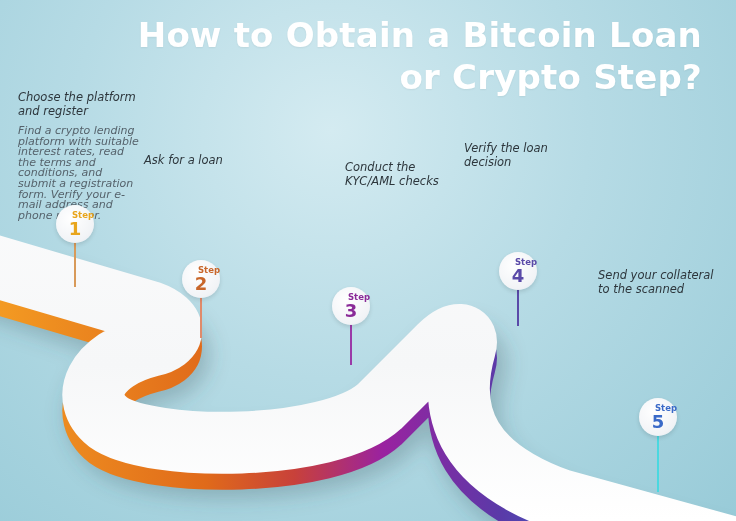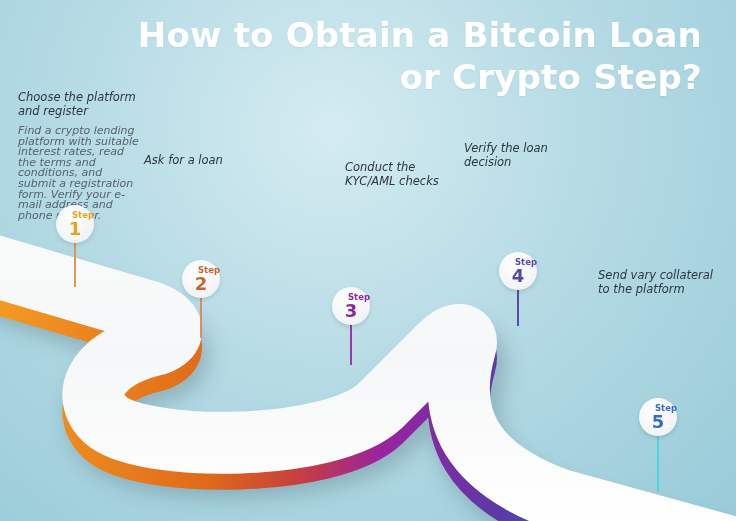--- a/index.html
+++ b/index.html
@@ -79,21 +79,21 @@
 
 <div class="step-block" style="left:297px; top:160px; width:116px;margin-left:48px;">
   <div class="step-heading">Conduct the KYC/AML checks</div>
 </div>
 
 <div class="step-block" style="left:464px; top:141px; width:118px;">
   <div class="step-heading">Verify the loan decision</div>
 </div>
 
 <div class="step-block" style="left:598px; top:268px; width:124px;">
-  <div class="step-heading">Send vary collateral to the platform</div>
+  <div class="step-heading">Send your collateral to the scanned</div>
 </div>
 
 <div class="pin" style="left:56px; top:205px;">
   <div class="pin-stick" style="left:18px; top:36px; height:46px; background:#d89a5a;"></div>
   <div class="pin-bubble" style="color:#e8a51c;">
     <span class="pin-label">Step</span>
     <span class="pin-num">1</span>
   </div>
 </div>
 

